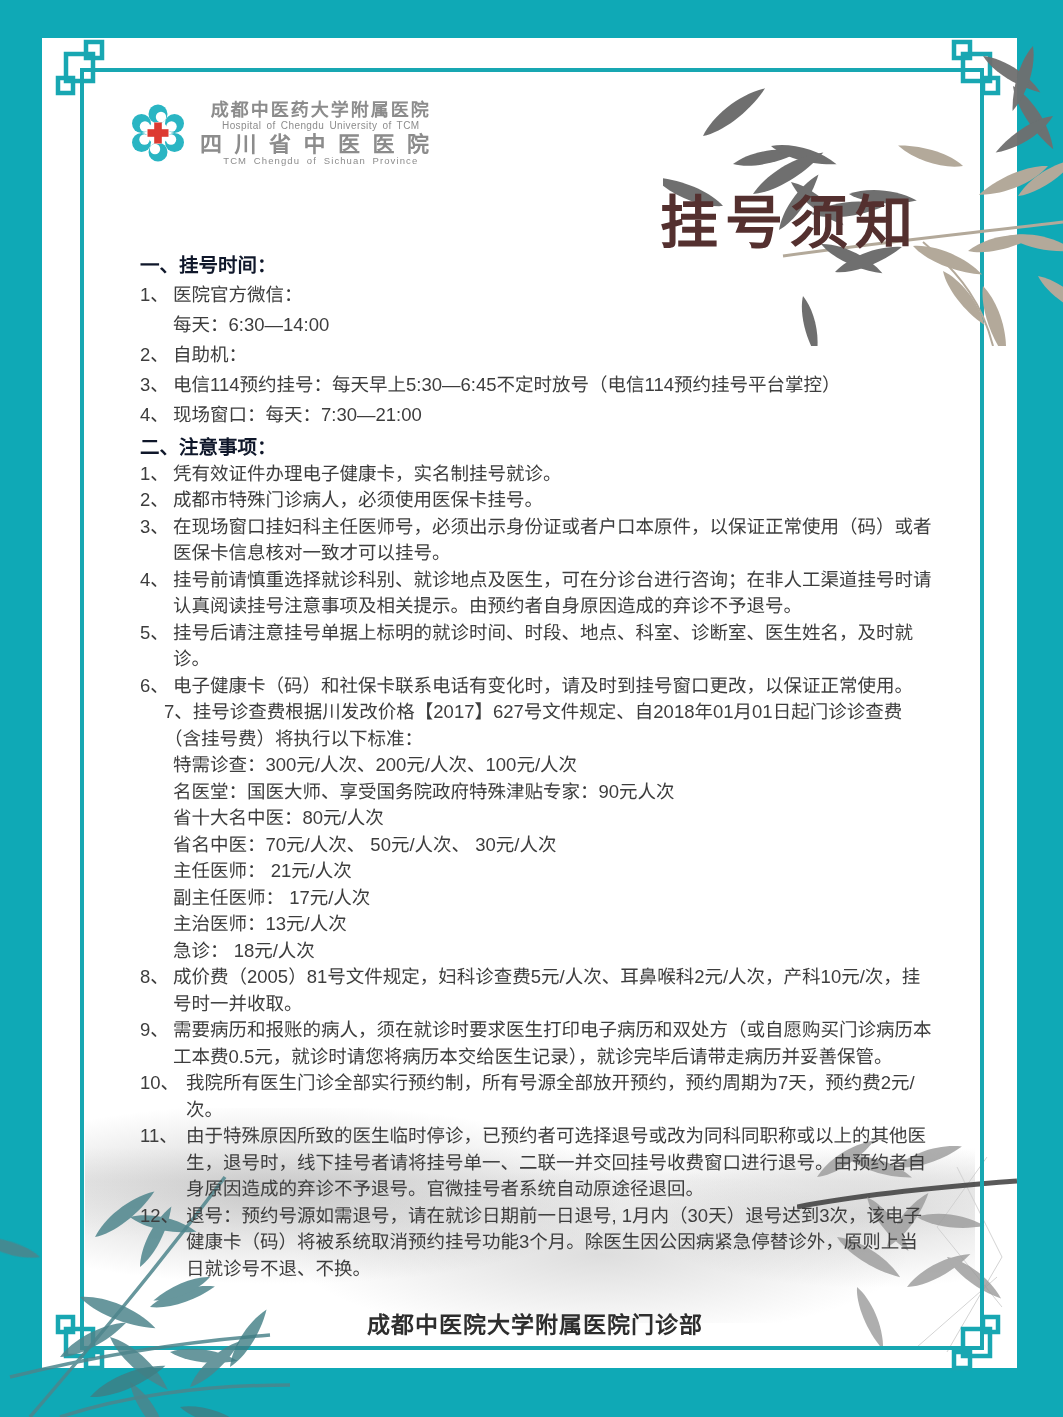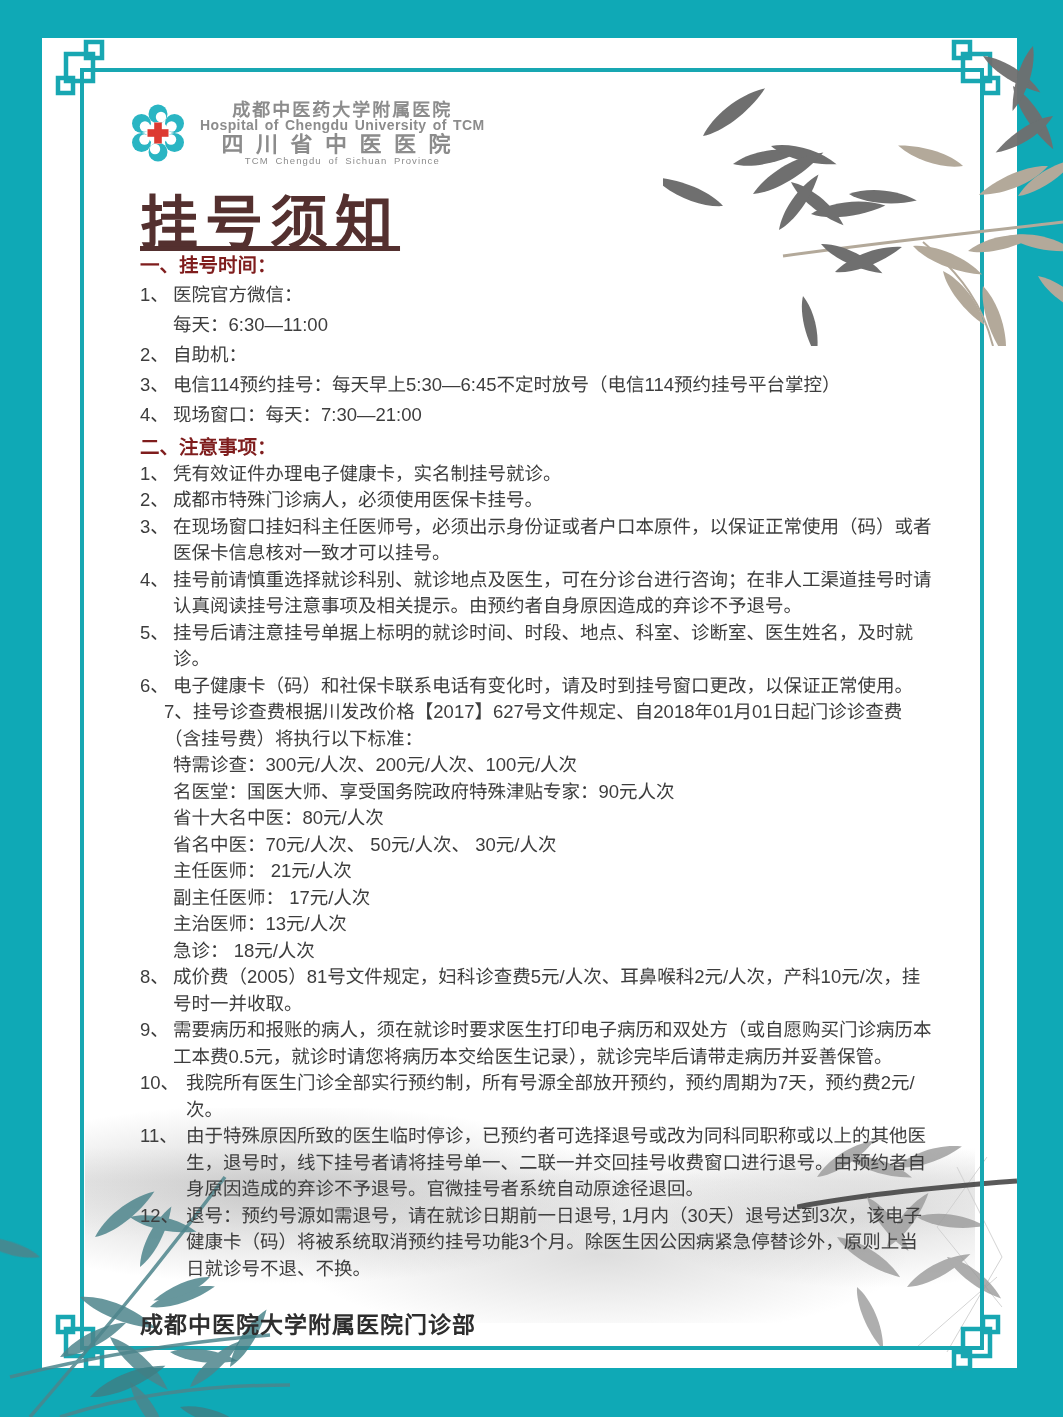--- a/index.html
+++ b/index.html
@@ -13,55 +13,55 @@
   .knot{position:absolute;width:60px;height:60px;z-index:3;}
   .knot.tl{left:50px;top:38px;}
   .knot.tr{left:946px;top:38px;transform:scaleX(-1);}
   .knot.bl{left:50px;top:1312px;transform:scaleY(-1);}
   .knot.br{left:946px;top:1312px;transform:scale(-1,-1);}
 
   .logo{position:absolute;left:126px;top:100px;display:flex;align-items:center;z-index:5;}
   .logo svg{width:64px;height:64px;flex:0 0 auto;}
   .logo-text{margin-left:10px;color:#8c8c8c;text-align:center;}
   .logo-cn1{font-size:18px;font-weight:bold;letter-spacing:2px;line-height:20px;}
-  .logo-en1{font-size:14px;letter-spacing:.4px;word-spacing:2px;line-height:11px;font-weight:bold;}
+  .logo-en1{font-size:10px;letter-spacing:.4px;word-spacing:2px;line-height:11px;}
   .logo-cn2{font-size:22px;font-weight:bold;letter-spacing:12.5px;line-height:21px;margin-top:3px;white-space:nowrap;}
   .logo-en2{font-size:9.5px;letter-spacing:1.1px;word-spacing:3px;line-height:11px;}
 
   .title{
-    position:absolute;left:140px;top:176px;width:780px;text-align:left;
-    font-size:58px;font-weight:bold;color:#54302f;letter-spacing:7px;z-index:5;text-decoration:underline;
+    position:absolute;left:140px;top:176px;width:780px;text-align:right;
+    font-size:58px;font-weight:bold;color:#54302f;letter-spacing:7px;z-index:5;
   }
 
   .content{position:absolute;left:140px;top:250px;width:795px;color:#3d3d3d;
     font-size:18.5px;z-index:5;}
   .sec1{line-height:30px;}
   .sec2{line-height:26.5px;margin-top:4px;}
-  .sec-heading{color:#7f1d1d;font-weight:bold;font-size:19.5px;}
+  .sec-heading{color:#0f172a;font-weight:bold;font-size:19.5px;}
   .item{position:relative;padding-left:33px;}
   .item>.num{position:absolute;left:0;top:0;}
   .item.wide{padding-left:46px;}
   .item.nohang{padding-left:0;margin-left:24px;}
   .item.nohang>.num{position:static;}
   .sub{padding-left:33px;}
 
   .mist{position:absolute;left:85px;top:1108px;width:890px;height:215px;z-index:1;
     background:
       radial-gradient(55% 60% at 22% 40%, rgba(105,105,105,.32), rgba(105,105,105,0) 70%),
       radial-gradient(48% 55% at 58% 68%, rgba(125,125,125,.26), rgba(125,125,125,0) 72%),
       radial-gradient(38% 48% at 88% 50%, rgba(115,115,115,.24), rgba(115,115,115,0) 70%),
       linear-gradient(to bottom, rgba(150,150,150,0) 18%, rgba(150,150,150,.12) 34%, rgba(150,150,150,0) 60%);
   }
   .deco{position:absolute;pointer-events:none;}
   .bamboo-tr{right:0;top:46px;width:400px;height:300px;z-index:4;}
   .bamboo-bl{left:0;bottom:0;width:400px;height:300px;z-index:4;}
   .bamboo-br{right:46px;bottom:60px;width:220px;height:220px;z-index:1;}
 
   .footer{
-    position:absolute;left:140px;top:1306px;width:790px;text-align:left;
+    position:absolute;left:140px;top:1306px;width:790px;text-align:center;
     font-size:23px;font-weight:bold;color:#2e2e2e;z-index:5;letter-spacing:1px;
   }
 </style>
 </head>
 <body>
 
 <svg width="0" height="0" style="position:absolute">
   <defs>
     <g id="knot" fill="none" stroke="#18a7b2" stroke-width="4.5">
       <rect x="16" y="16" width="27" height="27"></rect>
@@ -206,21 +206,21 @@
 
   <div class="title">挂号须知</div>
 
   <div class="content">
 
     <div class="sec1">
       <div class="sec-heading">一、挂号时间：</div>
       <div class="item">
         <span class="num">1、</span><span>医院官方微信：</span>
       </div>
-      <div class="sub">每天：6:30—11:00</div>
+      <div class="sub">每天：6:30—14:00</div>
       <div class="item">
         <span class="num">2、</span><span>自助机：</span>
       </div>
       <div class="item">
         <span class="num">3、</span><span>电信114预约挂号：每天早上5:30—6:45不定时放号（电信114预约挂号平台掌控）</span>
       </div>
       <div class="item">
         <span class="num">4、</span><span>现场窗口：每天：7:30—21:00</span>
       </div>
     </div>

